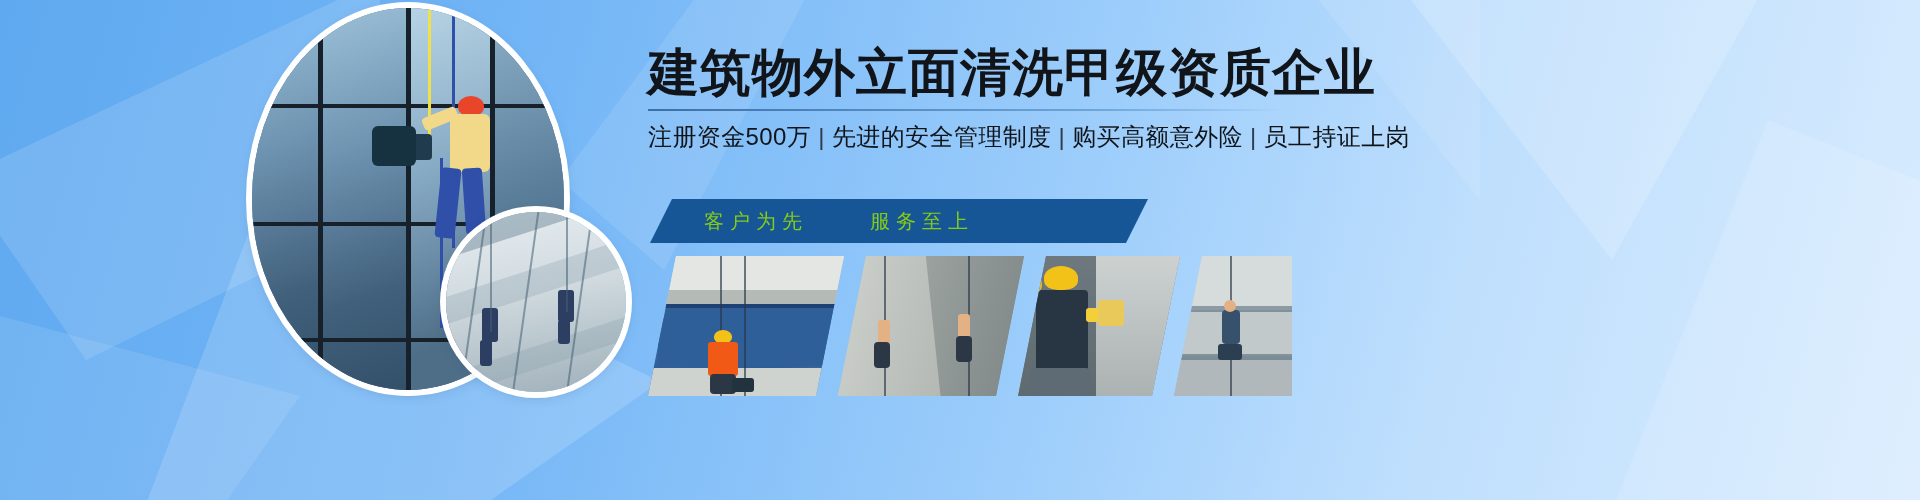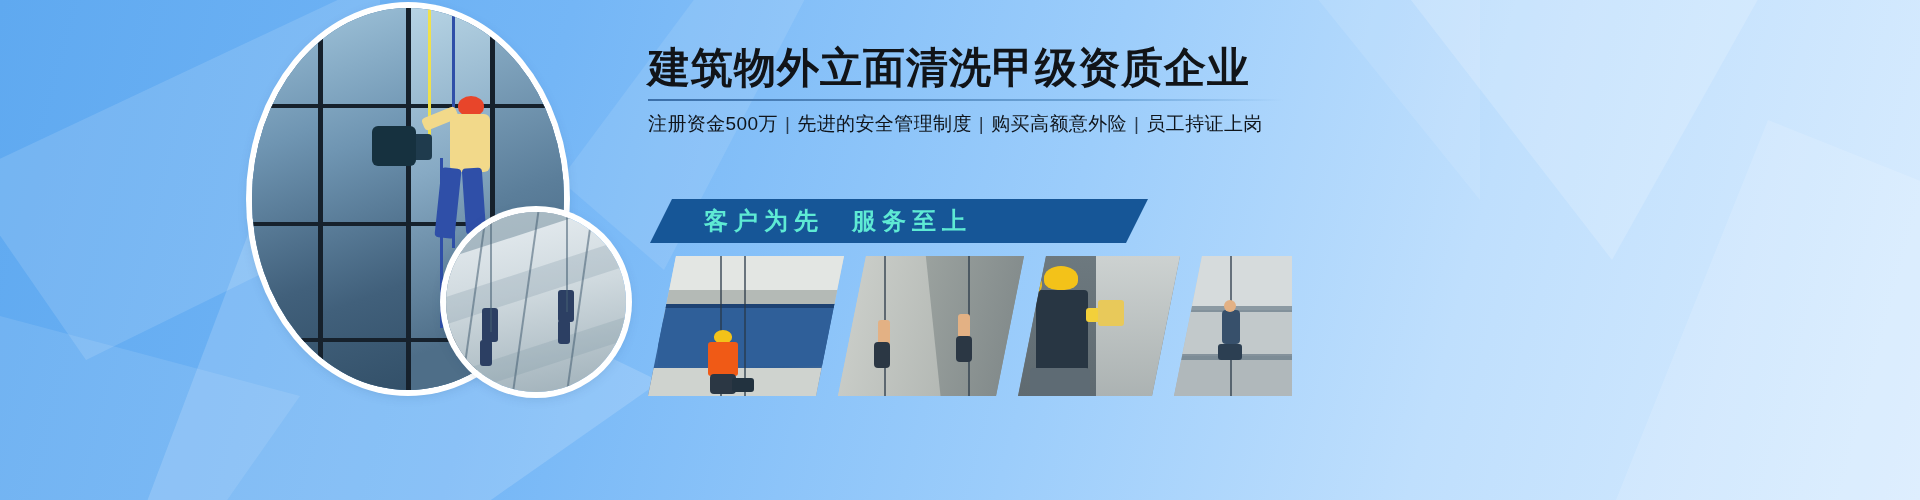--- a/index.html
+++ b/index.html
@@ -59,41 +59,41 @@
   .bucket{position:absolute;background:#22404f;border-radius:4px;}
 
   
   .facade{background:linear-gradient(170deg,#e8eef2 0%,#cfd9de 45%,#9fb0b9 100%);}
   .facade .band{position:absolute;background:rgba(120,145,160,.55);}
   .facade .winline{position:absolute;background:rgba(70,95,115,.55);}
   .fw{position:absolute;background:#2c3f63;border-radius:3px;}
 
   
   .content{position:absolute;left:648px;top:44px;width:660px;}
-  .headline{font-size:42px;font-weight:bold;color:#111418;letter-spacing:1px;
+  .headline{font-size:51px;font-weight:bold;color:#111418;letter-spacing:1px;
             line-height:1.12;white-space:nowrap;}
   .rule{margin-top:8px;height:2px;width:636px;
         background:linear-gradient(90deg,#3b6fa8,#6ea5d8 70%,rgba(110,165,216,0));}
-  .subline{margin-top:10px;font-size:19px;color:#10151b;white-space:nowrap;
+  .subline{margin-top:10px;font-size:24px;color:#10151b;white-space:nowrap;
            letter-spacing:.4px;}
   .subline .sep{color:#2c3d50;margin:0 7px;}
 
   
   .ribbon{position:absolute;left:650px;top:199px;width:640px;height:44px;}
   .rib-blue{position:absolute;left:0;top:0;width:498px;height:44px;
       background:#165697;
       clip-path:polygon(22px 0,100% 0,calc(100% - 22px) 100%,0 100%);
       display:flex;align-items:center;}
   .rib-white{position:absolute;left:484px;top:0;width:156px;height:44px;
       background:#ffffff;
       clip-path:polygon(24px 0,100% 0,100% 100%,0 100%);
       display:flex;align-items:center;justify-content:center;}
-  .slg{font-size:24px;letter-spacing:6px;color:#5eead4;font-weight:700;}
+  .slg{font-size:20px;letter-spacing:6px;color:#84cc16;font-weight:400;}
   .slg-a{margin-left:54px;}
-  .slg-b{margin-left:28px;}
+  .slg-b{margin-left:62px;}
   .slg-w{font-size:20px;letter-spacing:5px;color:#10151b;font-weight:500;
          margin-left:10px;}
 
   
   .strip{position:absolute;left:648px;top:256px;width:640px;height:140px;}
   .pan{position:absolute;top:0;height:140px;overflow:hidden;}
   .pan .inner{position:absolute;inset:0;}
   .p1{left:0;width:196px;clip-path:polygon(28px 0,100% 0,calc(100% - 28px) 100%,0 100%);}
   .p2{left:190px;width:186px;clip-path:polygon(28px 0,100% 0,calc(100% - 28px) 100%,0 100%);}
   .p3{left:370px;width:162px;clip-path:polygon(28px 0,100% 0,calc(100% - 28px) 100%,0 100%);}

